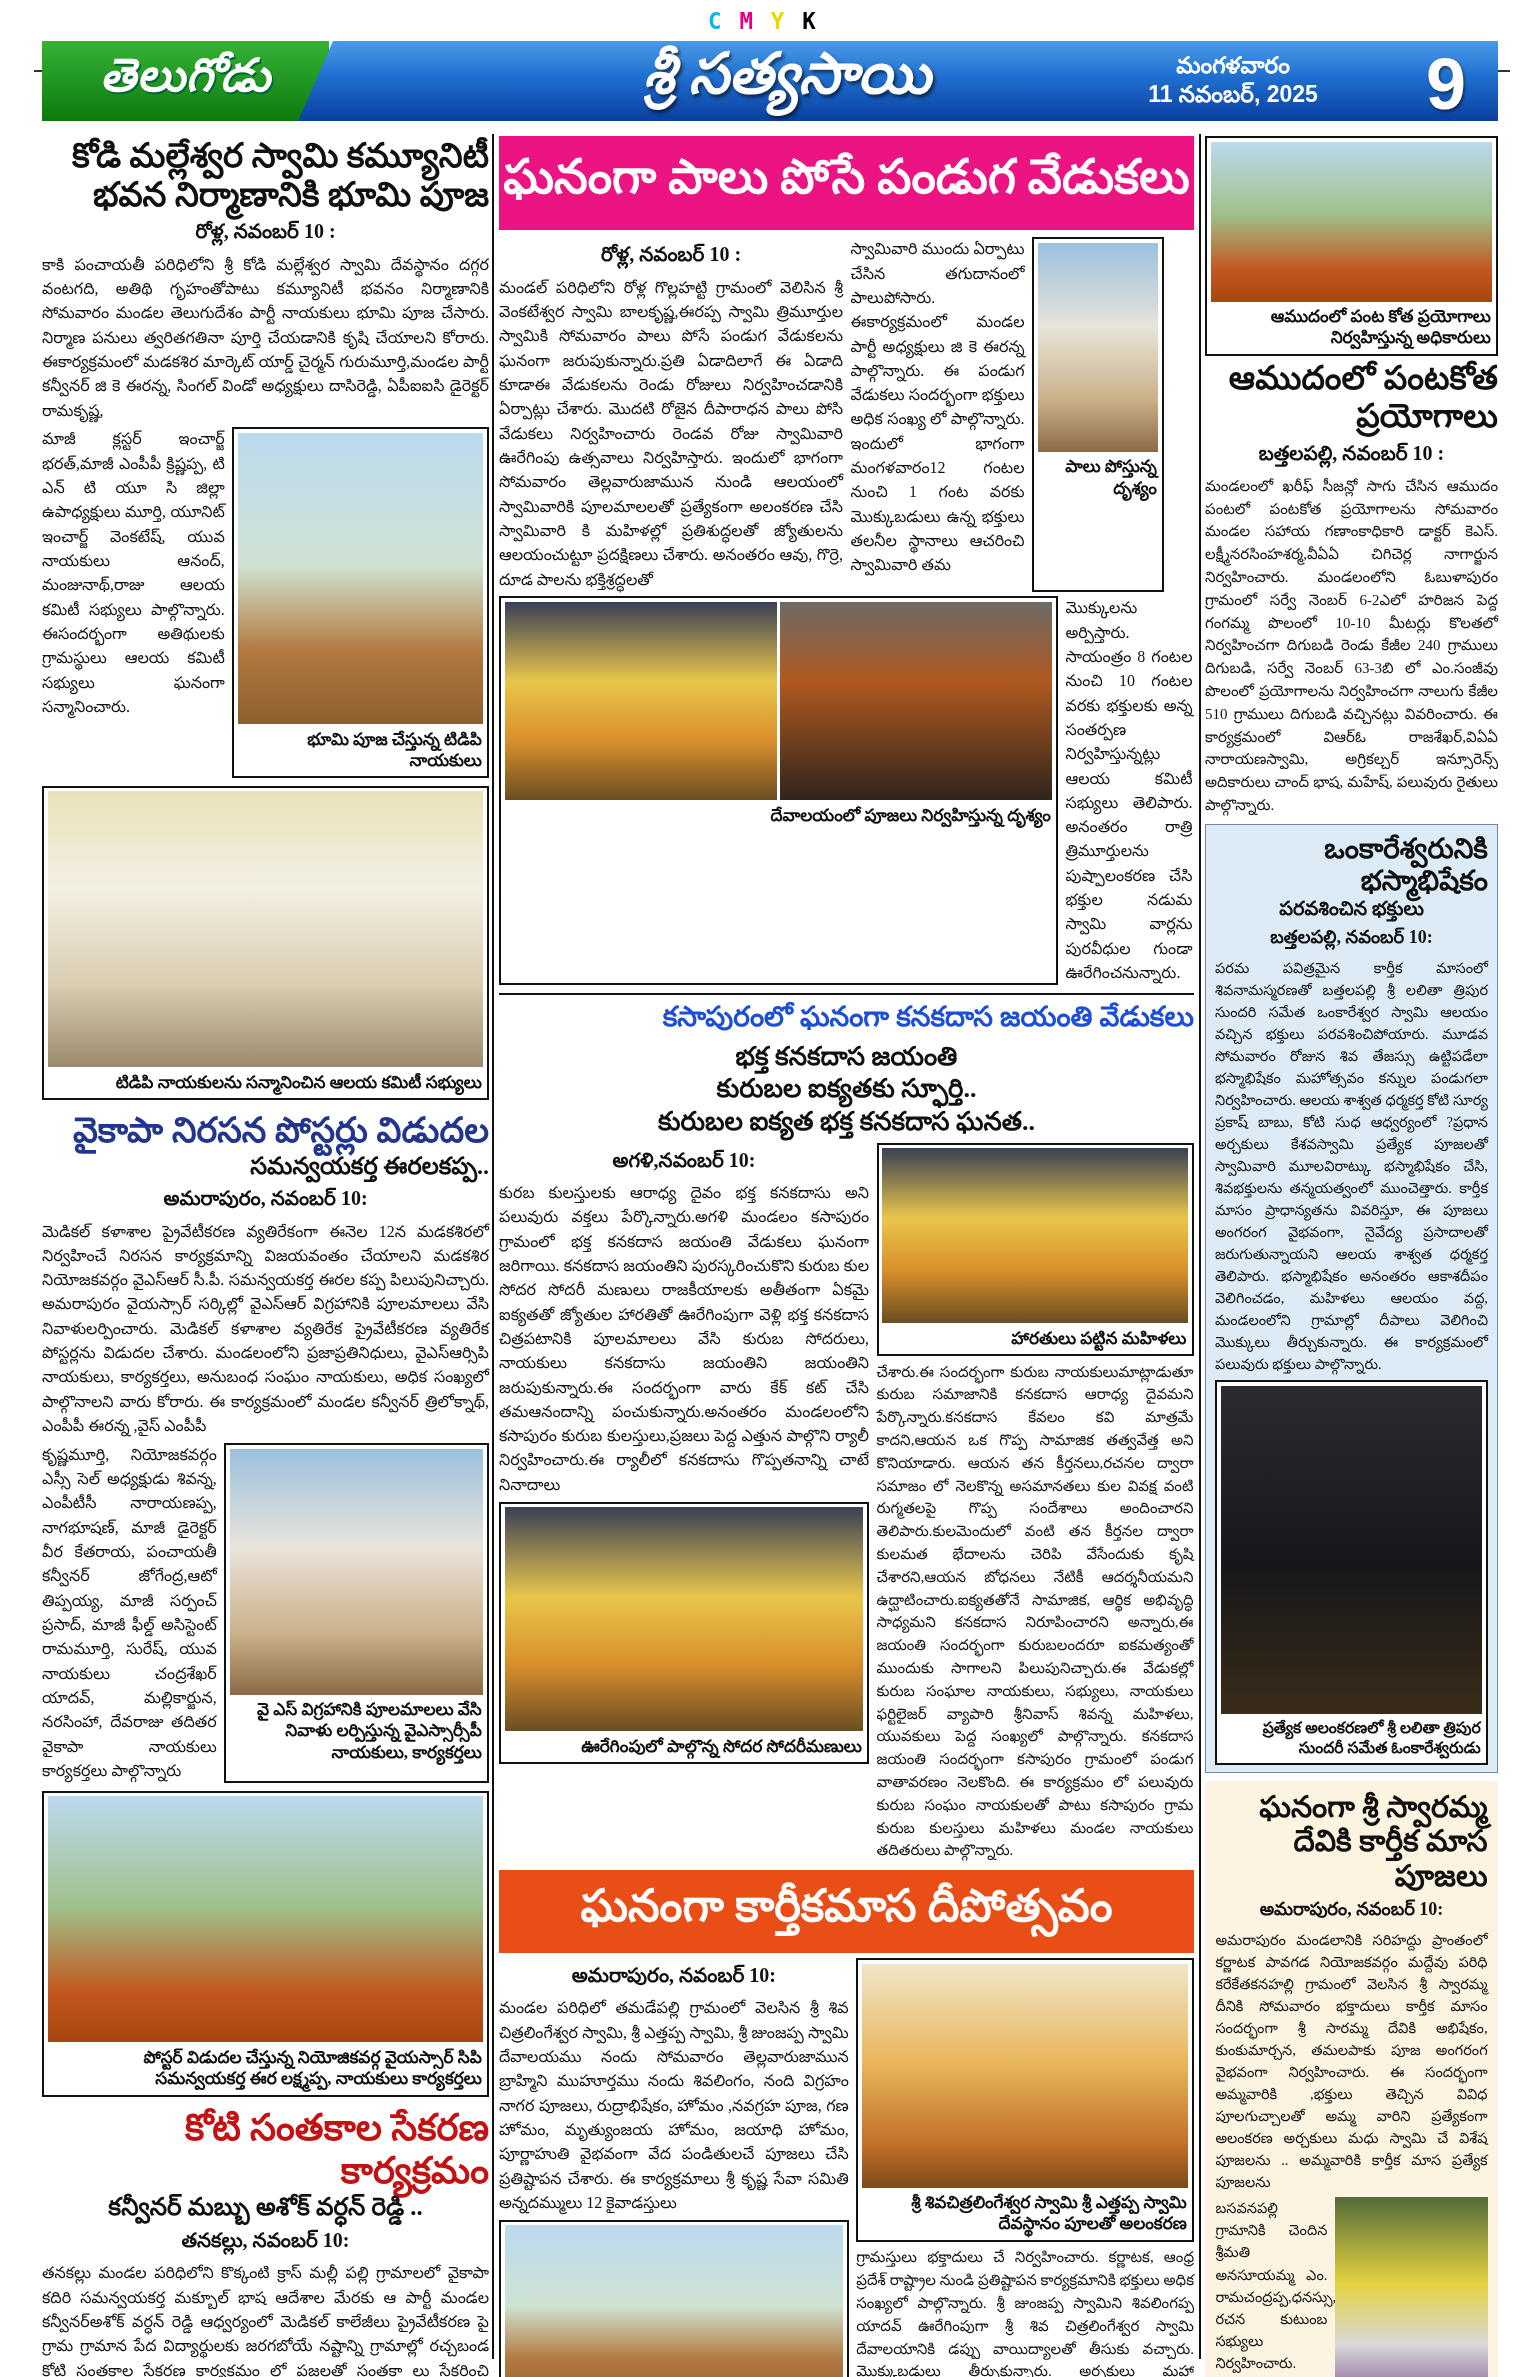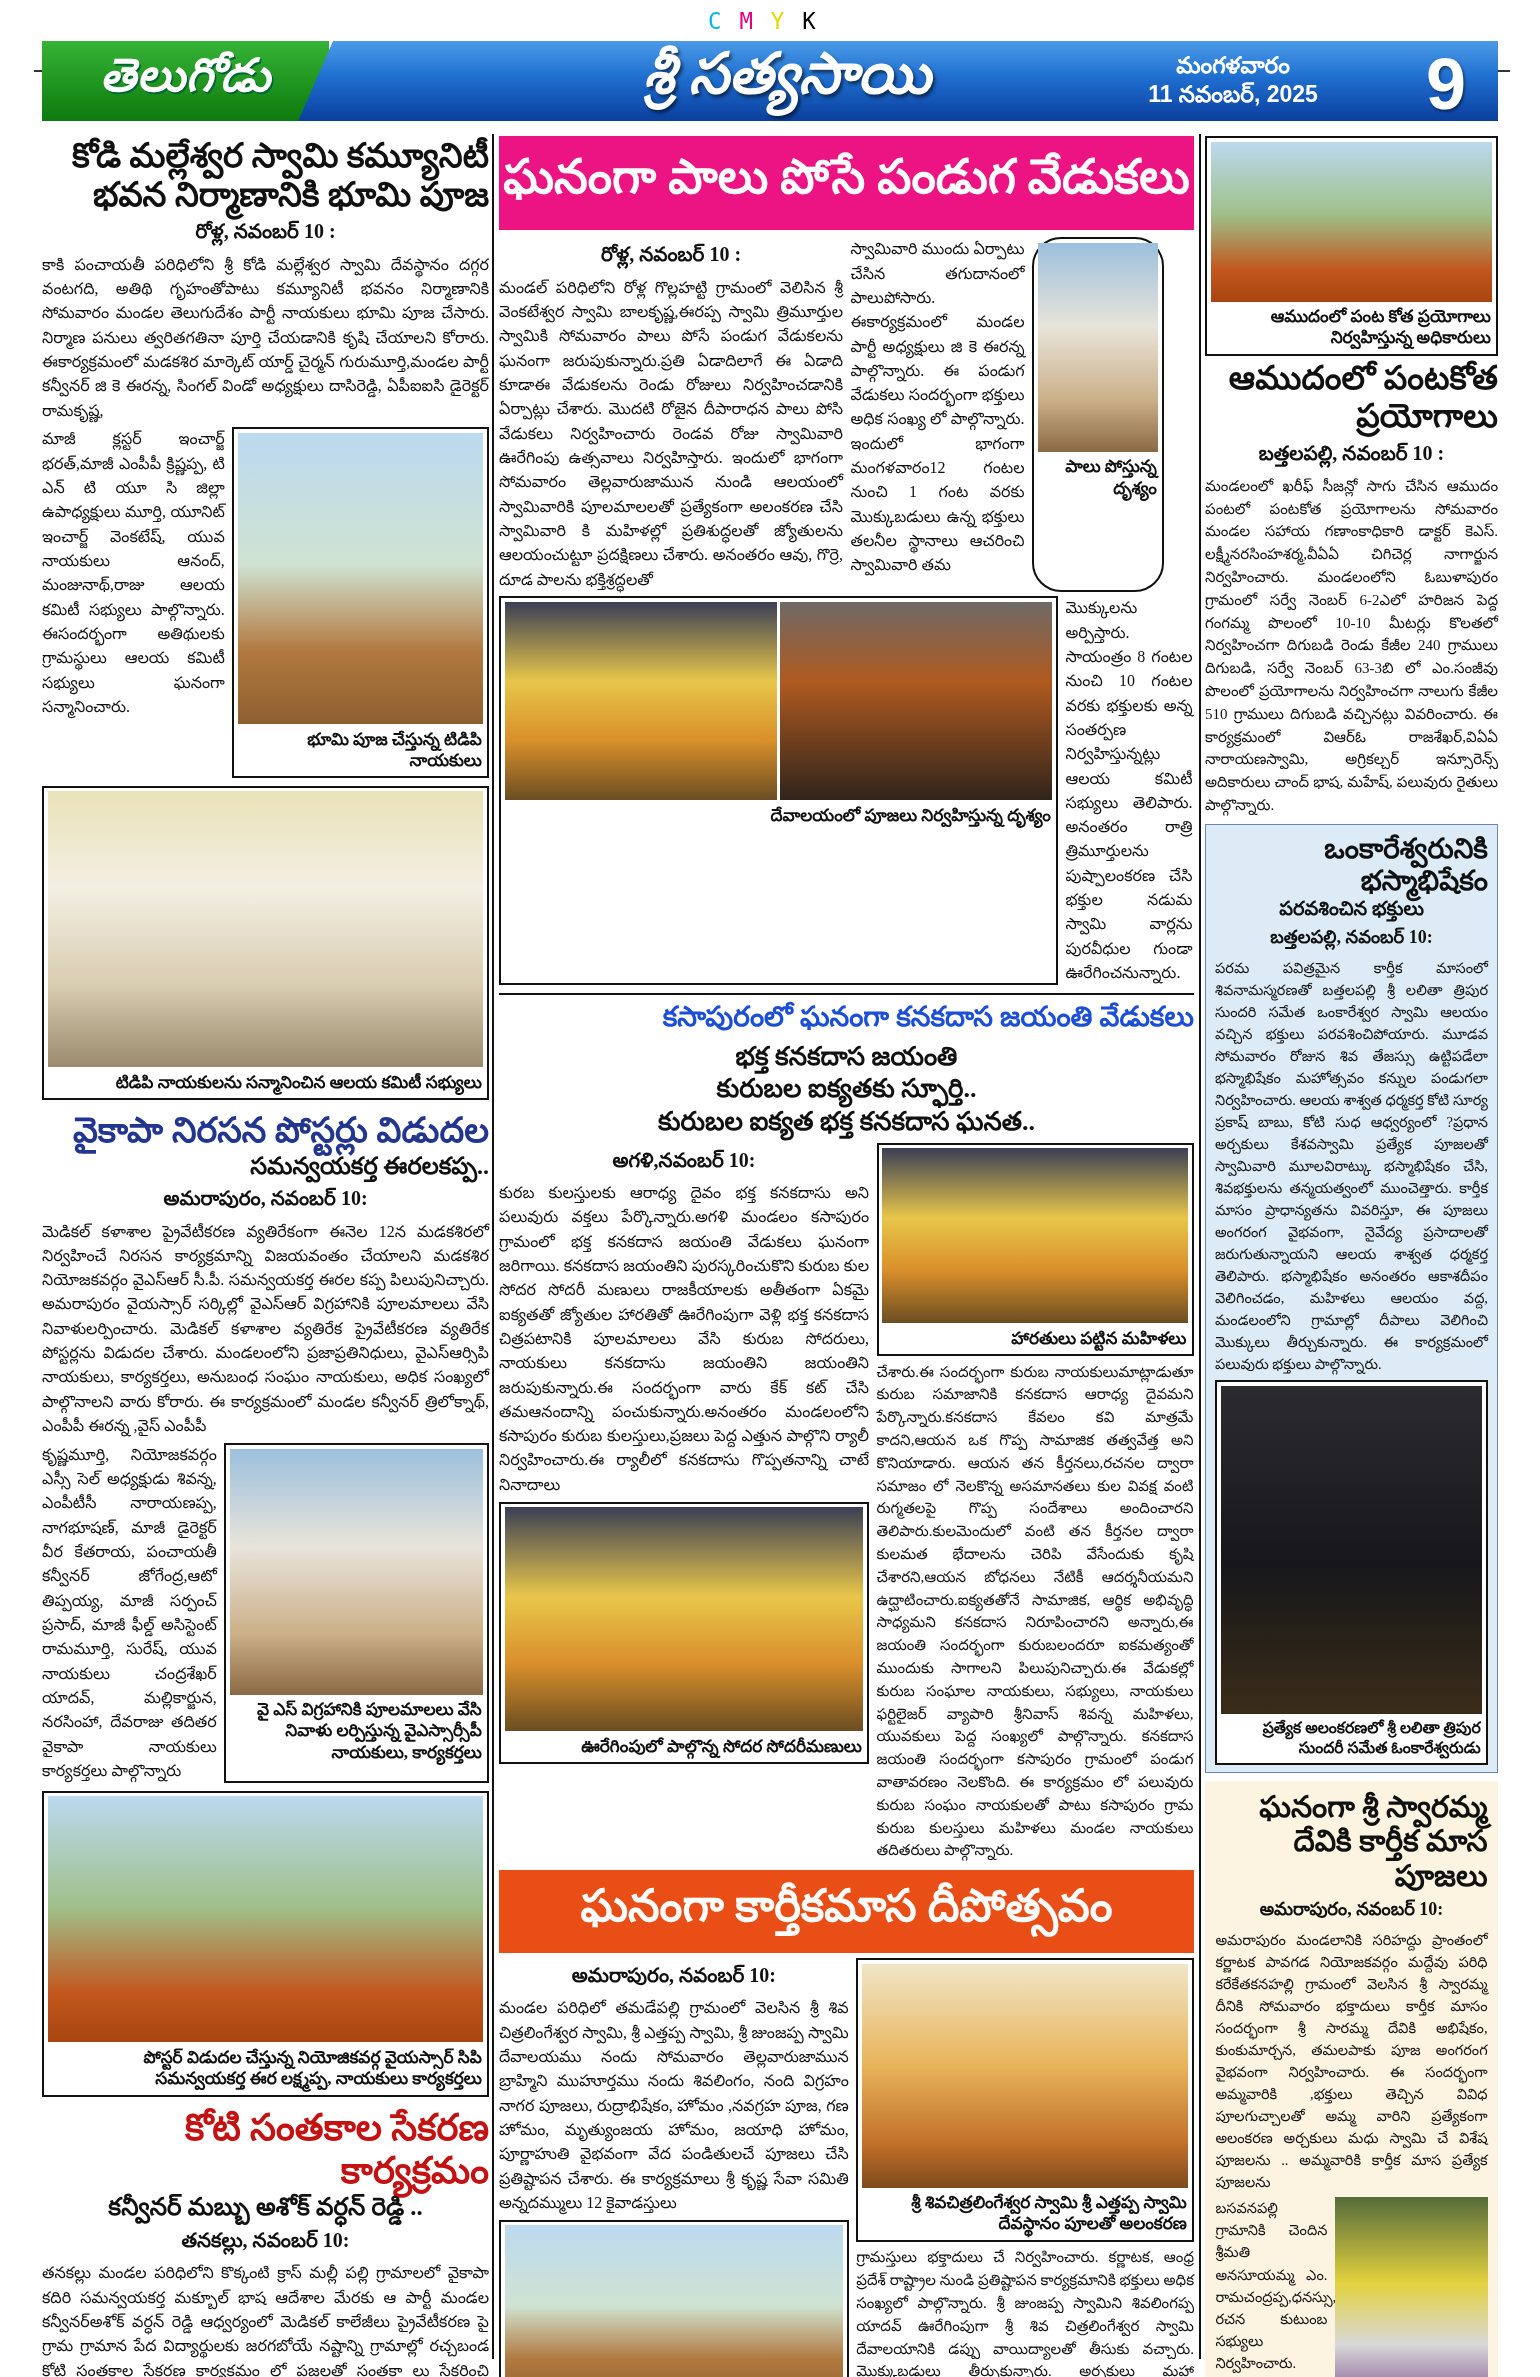--- a/index.html
+++ b/index.html
@@ -2,21 +2,21 @@
 <html style="font-size:12px"><head>
 <meta charset="utf-8">
 <style>
   * { margin:0; padding:0; box-sizing:border-box; }
   html,body { background:#e8e8e8; }
   .page { position:relative; width:1541px; height:2377px; background:#ffffff;
           font-family:"Liberation Serif","DejaVu Serif",serif; color:#111; overflow:hidden; margin:0 auto; }
 
   
   .cmyk { position:absolute; top:7.5px; left:708px; font-family:"DejaVu Sans Mono",monospace;
-          font-size:22.4px; font-weight:normal; letter-spacing:1.5px; }
+          font-size:22.4px; font-weight:bold; letter-spacing:1.5px; }
   .cmyk span { margin-right:16.4px; }
   .cmyk .c{color:#00b7e6;} .cmyk .m{color:#e6007e;} .cmyk .y{color:#e6d800;} .cmyk .k{color:#000;}
   .regmark { position:absolute; width:57px; height:30px; }
   .regmark .line { position:absolute; top:14px; left:0; width:57px; height:1.5px; background:#333; }
   .regmark .circ { position:absolute; top:6px; left:19.4px; width:16.4px; height:16.4px; border:1.5px solid #333; border-radius:50%; }
   .regmark .vert { position:absolute; top:0; left:27px; width:1.5px; height:30px; background:#333; }
 
   
   .masthead { position:absolute; top:41px; left:42px; width:1456px; height:80px;
               background:linear-gradient(180deg,#4b9be8 0%,#1f6fd0 45%,#0a3f9e 100%); display:flex; align-items:center; }
@@ -142,21 +142,21 @@
 
   <div id="col-center">
 
     <div class="banner banner-magenta" style="font-size:48px;padding:13.4px 0;">ఘనంగా పాలు పోసే పండుగ వేడుకలు</div>
     <div class="row mt10">
       <div style="width:344px;">
         <div class="dateline">రోళ్ల, నవంబర్ 10 :</div>
         <div class="bodytext">మండల్ పరిధిలోని రోళ్ల గొల్లహట్టి గ్రామంలో వెలిసిన శ్రీ వెంకటేశ్వర స్వామి బాలకృష్ణ,ఈరప్ప స్వామి త్రిమూర్తుల స్వామికి సోమవారం పాలు పోసే పండుగ వేడుకలను ఘనంగా జరుపుకున్నారు.ప్రతి ఏడాదిలాగే ఈ ఏడాది కూడాఈ వేడుకలను రెండు రోజులు నిర్వహించడానికి ఏర్పాట్లు చేశారు. మొదటి రోజైన దీపారాధన పాలు పోసి వేడుకలు నిర్వహించారు రెండవ రోజు స్వామివారి ఊరేగింపు ఉత్సవాలు నిర్వహిస్తారు. ఇందులో భాగంగా సోమవారం తెల్లవారుజామున నుండి ఆలయంలో స్వామివారికి పూలమాలలతో ప్రత్యేకంగా అలంకరణ చేసి స్వామివారి కి మహిళల్లో ప్రతిశుద్ధలతో జ్యోతులను ఆలయంచుట్టూ ప్రదక్షిణలు చేశారు. అనంతరం ఆవు, గొర్రె, దూడ పాలను భక్తిశ్రద్ధలతో</div>
       </div>
       <div class="bodytext" style="width:174px;">స్వామివారి ముందు ఏర్పాటు చేసిన తగుదానంలో పాలుపోసారు. ఈకార్యక్రమంలో మండల పార్టీ అధ్యక్షులు జి కె ఈరన్న పాల్గొన్నారు. ఈ పండుగ వేడుకలు సందర్భంగా భక్తులు అధిక సంఖ్య లో పాల్గొన్నారు. ఇందులో భాగంగా మంగళవారం12 గంటల నుంచి 1 గంట వరకు మొక్కుబడులు ఉన్న భక్తులు తలనీల స్థానాలు ఆచరించి స్వామివారి తమ</div>
-      <figure class="fig" style="width:132px;border-radius:29px;">
+      <figure class="fig" style="width:132px;">
         <div class="photo ph-crowd" style="height:209px;"></div>
         <figcaption class="cap">పాలు పోస్తున్న దృశ్యం</figcaption>
       </figure>
     </div>
     <div class="row mt6">
       <figure class="fig" style="width:559px;">
         <div class="row" style="gap:3px;">
           <div class="photo ph-yellow" style="height:198px;width:50%;"></div>
           <div class="photo ph-fire" style="height:198px;width:50%;"></div>
         </div>

